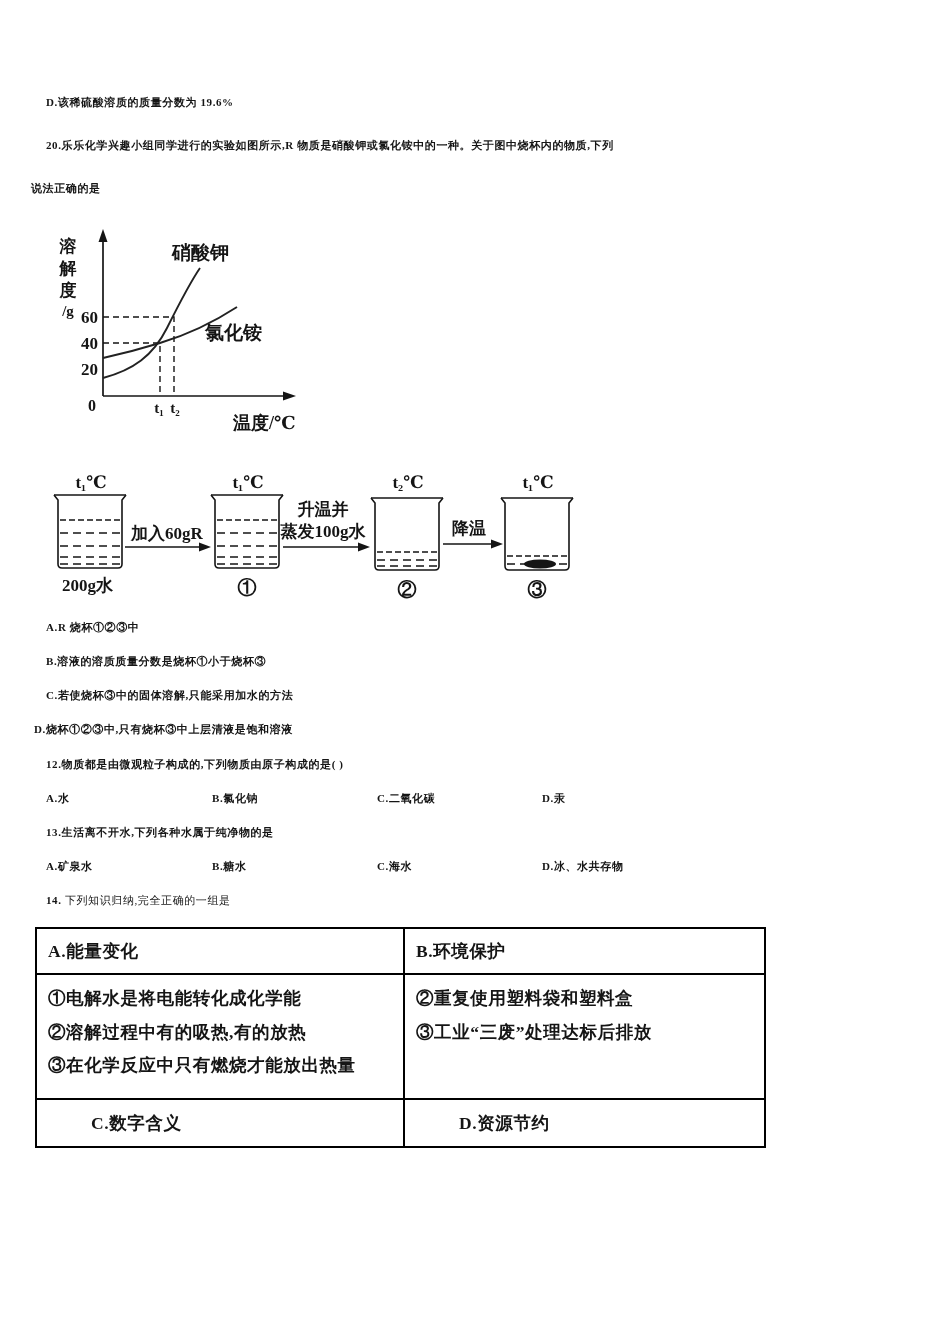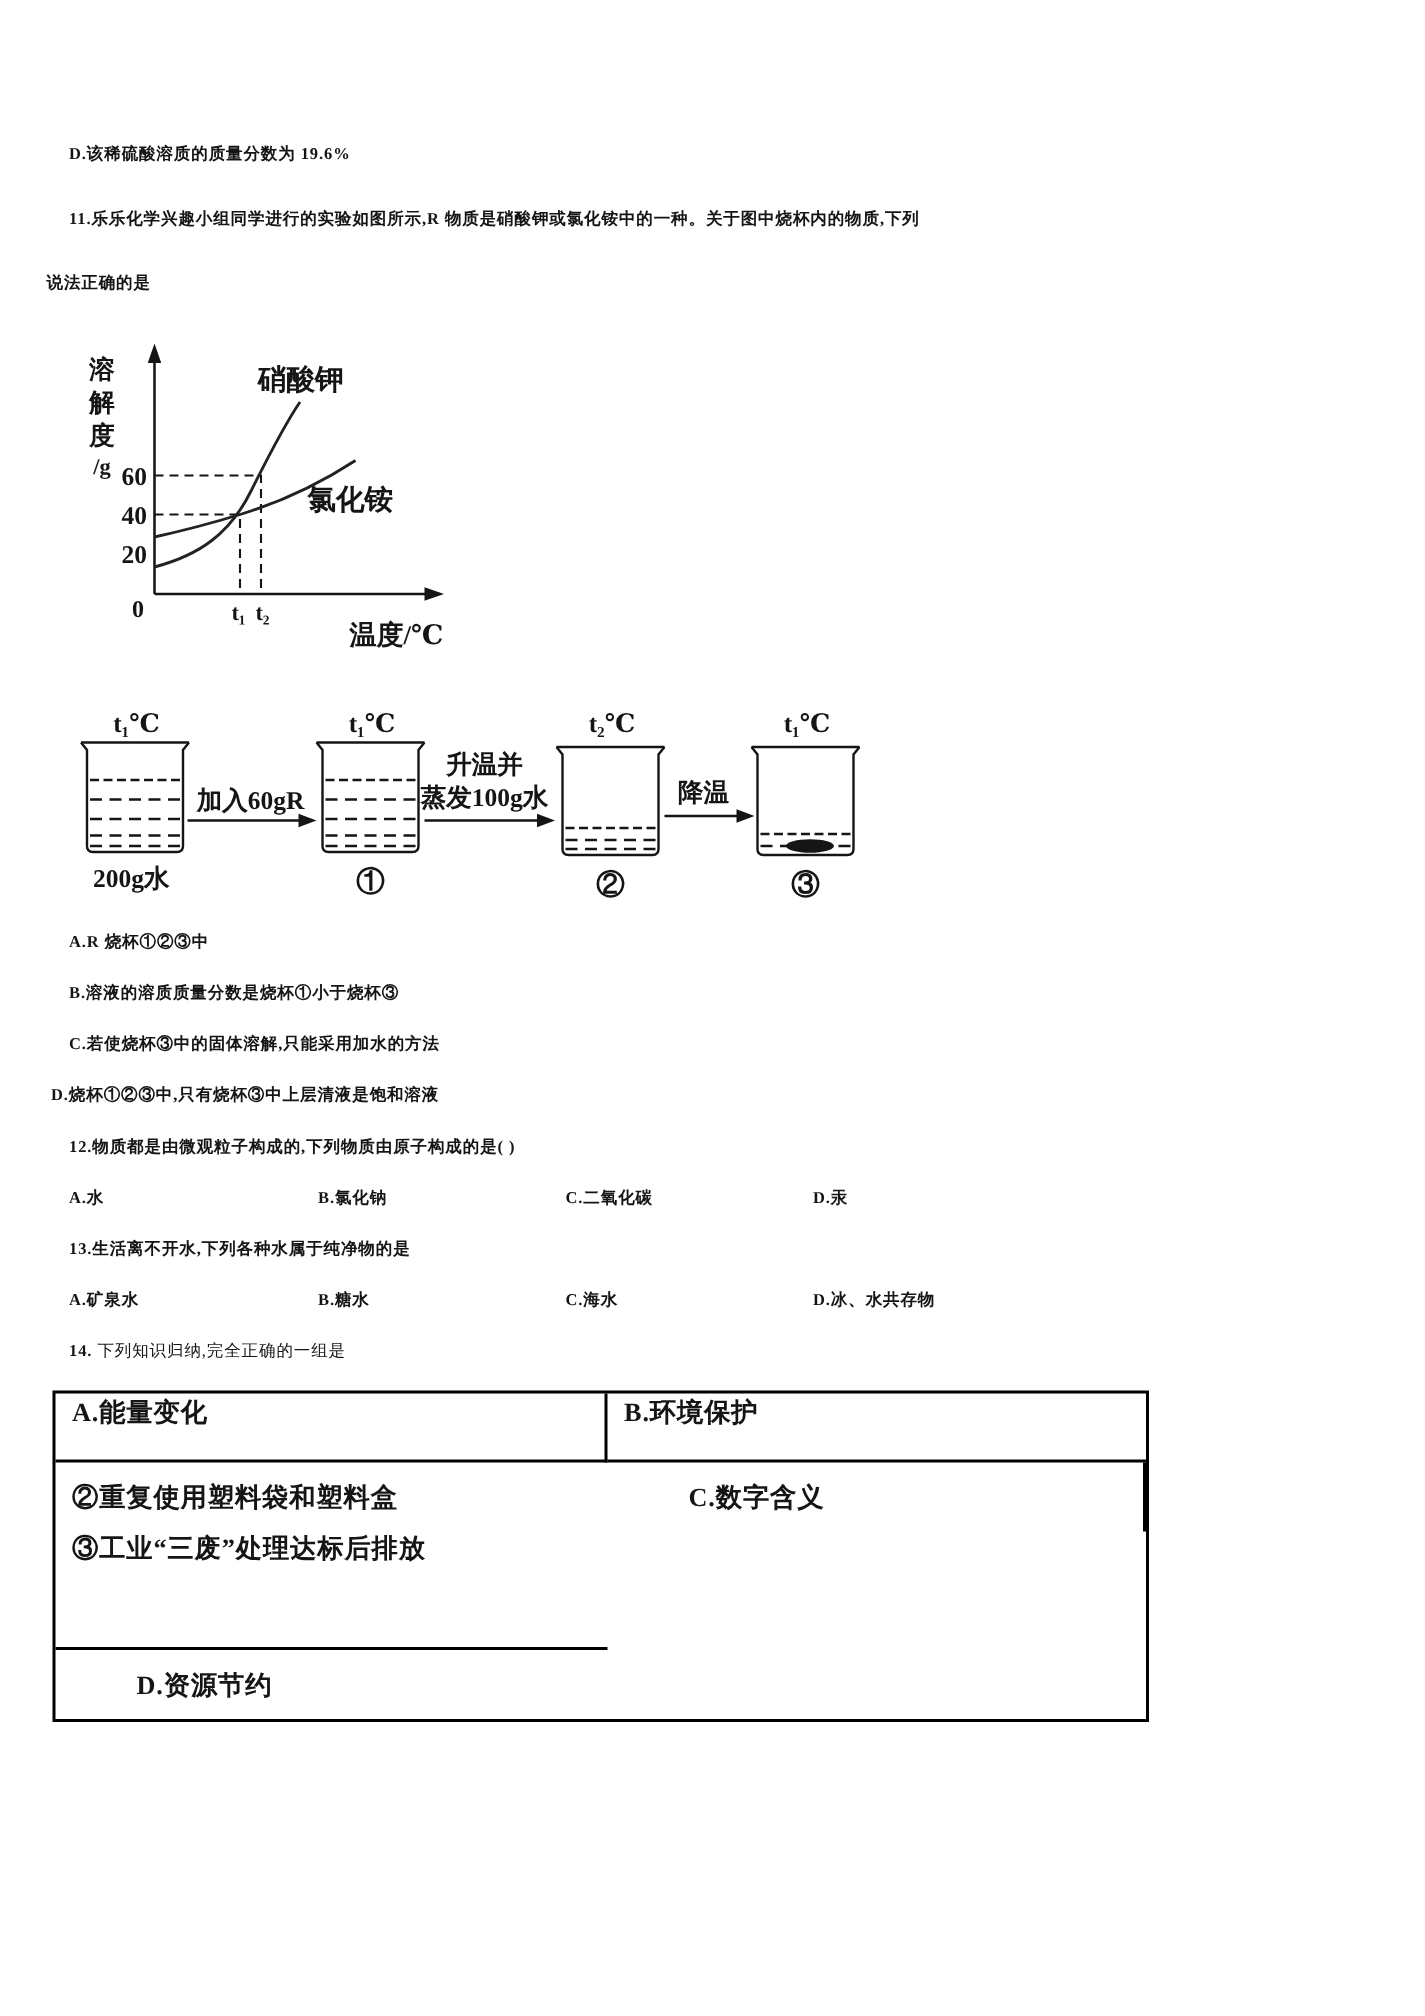--- a/index.html
+++ b/index.html
@@ -12,31 +12,31 @@
   svg.abs{position:absolute;overflow:visible;}
   svg text{font-family:inherit;fill:#151515;font-weight:700;}
   .qtable{
     position:absolute;left:35px;top:927px;width:727px;border:2px solid #000;
     display:grid;grid-template-columns:368px 1fr;
     font-size:17.5px;font-weight:700;letter-spacing:.6px;background:#fff;
   }
   .cell{padding-left:11px;}
   .bR{border-right:2px solid #000;}
   .bB{border-bottom:2px solid #000;}
-  .hcell{height:44px;display:flex;align-items:flex-start;}
+  .hcell{height:44px;display:flex;align-items:center;}
   .mcell{height:116px;padding-top:7px;}
   .mcell div{line-height:33.5px;}
   .fcell{height:46px;display:flex;align-items:center;margin-left:43px;}
 </style>
 </head>
 <body>
 
 <div class="tline" style="left:46px;top:95px">D.该稀硫酸溶质的质量分数为 19.6%</div>
 
-<div class="tline" style="left:46px;top:138px">11.乐乐化学兴趣小组同学进行的实验如图所示,R 物质是硝酸钾或氯化铵中的一种。关于图中烧杯内的物质,下列</div>
+<div class="tline" style="left:46px;top:138px">20.乐乐化学兴趣小组同学进行的实验如图所示,R 物质是硝酸钾或氯化铵中的一种。关于图中烧杯内的物质,下列</div>
 <div class="tline" style="left:31px;top:181px">说法正确的是</div>
 
 <svg class="abs" style="left:55px;top:226px;width:255px;height:214px" viewBox="0 0 255 214">
   <g stroke="#151515" stroke-width="1.7" fill="none">
     <line x1="48" y1="170" x2="48" y2="12"></line>
     <line x1="48" y1="170" x2="232" y2="170"></line>
   </g>
   <polygon points="48,3 43.5,16 52.5,16" fill="#151515"></polygon>
   <polygon points="241,170 228,165.5 228,174.5" fill="#151515"></polygon>
   <g stroke="#151515" stroke-width="1.4" stroke-dasharray="6 4" fill="none">
@@ -155,20 +155,25 @@
 
 <div class="tline" style="left:46px;top:893px"><span>14.</span> <span class="light">下列知识归纳,完全正确的一组是</span></div>
 
 <div class="qtable">
   <div class="cell hcell bR bB">
       <span>A.能量变化</span>
     </div>
   <div class="cell hcell bB">
       <span>B.环境保护</span>
     </div>
+  <div class="cell mcell bR bB">
+    <div>①电解水是将电能转化成化学能</div>
+    <div>②溶解过程中有的吸热,有的放热</div>
+    <div>③在化学反应中只有燃烧才能放出热量</div>
+  </div>
   <div class="cell mcell bB">
     <div>②重复使用塑料袋和塑料盒</div>
     <div>③工业“三废”处理达标后排放</div>
   </div>
   <div class="cell fcell bR">
       <span>C.数字含义</span>
     </div>
   <div class="cell fcell">
       <span>D.资源节约</span>
     </div>

